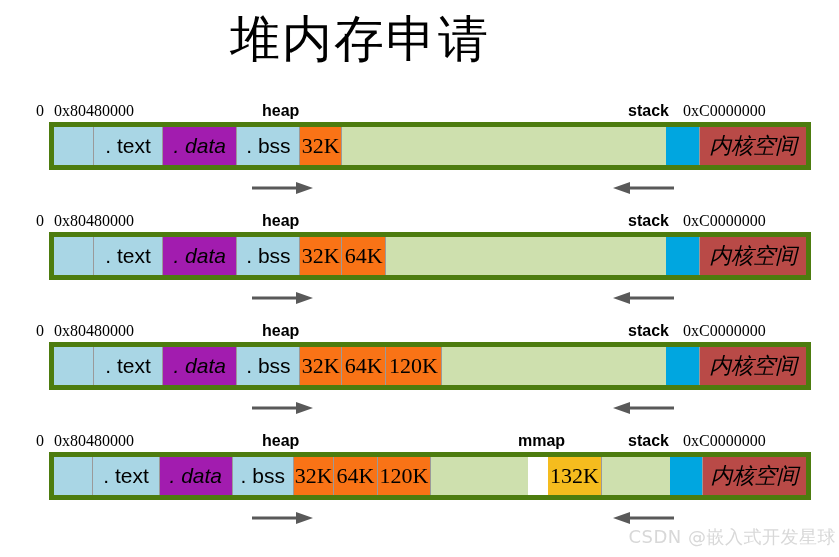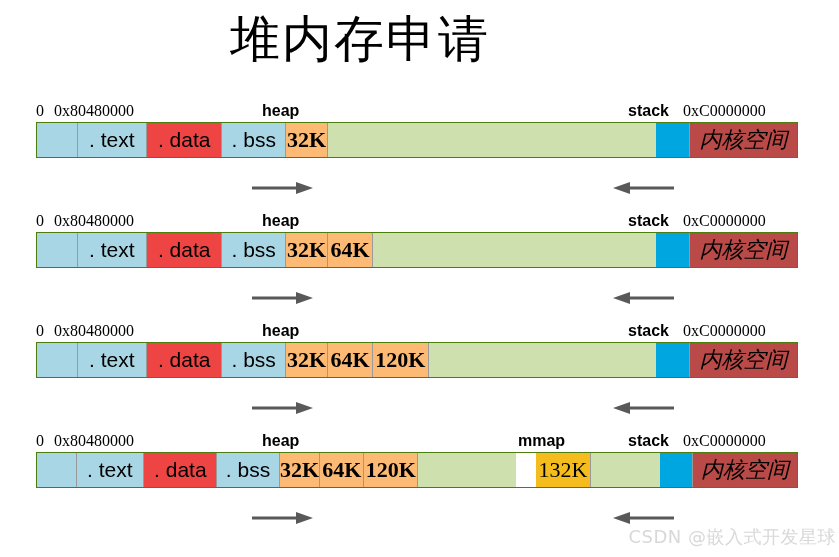--- a/index.html
+++ b/index.html
@@ -61,46 +61,46 @@
   .lbl-zero      { left: 36px; }
   .lbl-startaddr { left: 54px; }
   .lbl-heap      { left: 262px; font-weight: 700; }
   .lbl-mmap      { left: 518px; font-weight: 700; }
   .lbl-stack     { left: 628px; font-weight: 700; margin-top: 36px; }
   .lbl-endaddr   { left: 683px; }
 
   
   .mem-bar {
     position: absolute;
-    left: 36px;
+    left: 49px;
     top: 22px;
     width: 762px;
-    height: 36px;
+    height: 48px;
     display: flex;
     box-sizing: border-box;
-    border: 1px solid #4d7c0f;
+    border: 5px solid #4d7c0f;
   }
   .seg {
     box-sizing: border-box;
     border-right: 1px solid #9a9a9a;
     display: flex;
     align-items: center;
     justify-content: center;
     font-size: 21px;
     color: #000000;
     overflow: hidden;
     white-space: nowrap;
   }
   .seg:last-child { border-right: none; }
 
   .seg-pad    { background: #a9d6e5; }
   .seg-text   { background: #a9d6e5; }
-  .seg-data   { background: #ef4444; }
+  .seg-data   { background: #a21caf; font-style: italic; }
   .seg-bss    { background: #a9d6e5; }
-  .seg-heap   { background: #fdba74; font-weight: bold; }
+  .seg-heap   { background: #f97316; }
   .seg-free   { background: #cee0ae; border-right: none; }
   .seg-mmap   { background: #f5bc1e; margin-left: 20px; }
   .seg-stack  { background: #00a6e0; border-right: none; }
   .seg-kernel { background: #b94a47; border-left: 1px solid #9a9a9a; font-style: italic; }
 
   .seg-label-serif {
     font-family: "Liberation Serif", serif;
     font-size: 22px;
   }
   .seg-label-sans {

